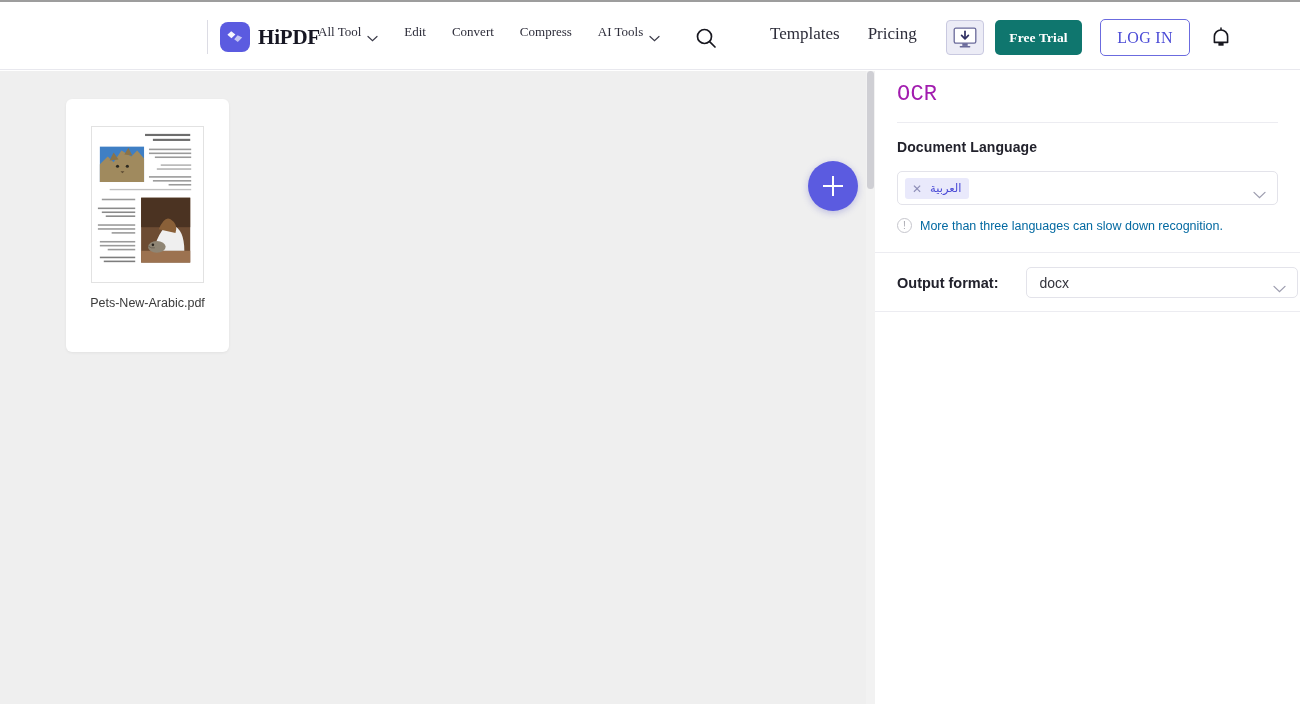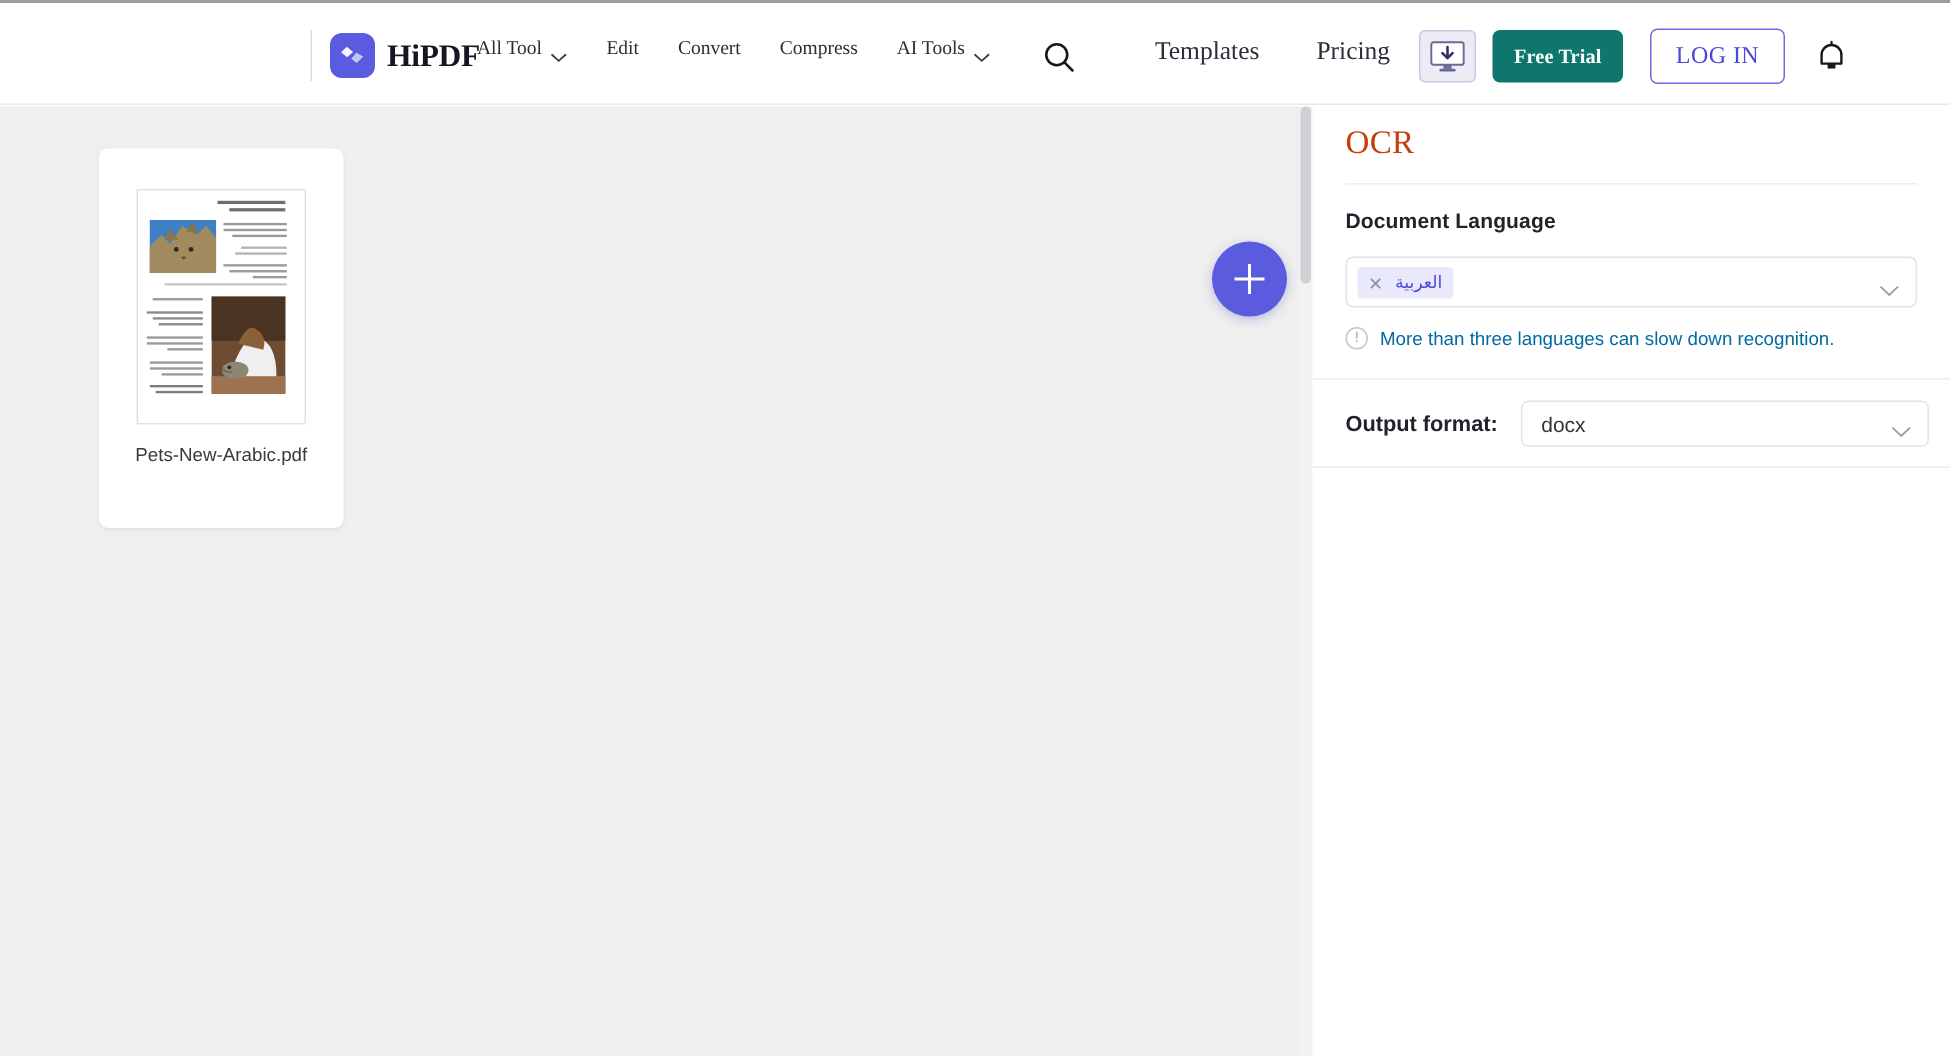--- a/index.html
+++ b/index.html
@@ -82,21 +82,21 @@
     position: relative; top: 1px;
   }
 
   .search-btn {
     position: absolute; left: 694px; top: 24px;
     width: 24px; height: 24px; cursor: pointer;
   }
 
   .nav-right {
     position: absolute; left: 770px; top: 22px;
-    display:flex; gap: 10px;
+    display:flex; gap: 0;
     font-family: "Liberation Serif", serif;
   }
   .nav-right .nav-item { font-size: 17px; padding: 0 28px 0 0; }
 
   .monitor-btn {
     position: absolute; left: 946px; top: 18px;
     width: 38px; height: 35px;
     background: #ececf6;
     border: 1px solid #c9c9e0;
     border-radius: 4px;
@@ -199,22 +199,22 @@
 
   
   .panel {
     position: absolute; top: 71px; left: 875px;
     width: 425px; height: 633px;
     background: #ffffff;
   }
 
   .panel-title {
     position: absolute; left: 22px; top: 11px;
-    font-size: 22px; color: #c2410c;
-    font-family: Liberation Serif, serif;
+    font-size: 22px; color: #a21caf;
+    font-family: Liberation Mono, monospace;
     letter-spacing: .2px;
   }
   .panel-rule {
     position: absolute; left: 22px; top: 51px;
     width: 381px; height: 1px; background: #ececf1;
   }
 
   .field-label {
     position: absolute; left: 22px; top: 68px;
     font-size: 14px; font-weight: 700; color: #22222c;
@@ -263,21 +263,21 @@
     font-family: "Liberation Sans", sans-serif;
   }
 
   .panel-rule2 {
     position: absolute; left: 0px; top: 181px;
     width: 425px; height: 1px; background: #ececf1;
   }
 
   .out-row {
     position: absolute; left: 22px; top: 196px;
-    display: flex; align-items: center; gap: 16px;
+    display: flex; align-items: center; gap: 28px;
   }
   .out-label {
     font-size: 14.5px; font-weight: 700; color: #22222c;
   }
   .out-select {
     position: relative;
     width: 272px; height: 31px;
     border: 1px solid #e3e3ea; border-radius: 5px;
     background: #fff; cursor: pointer;
   }

